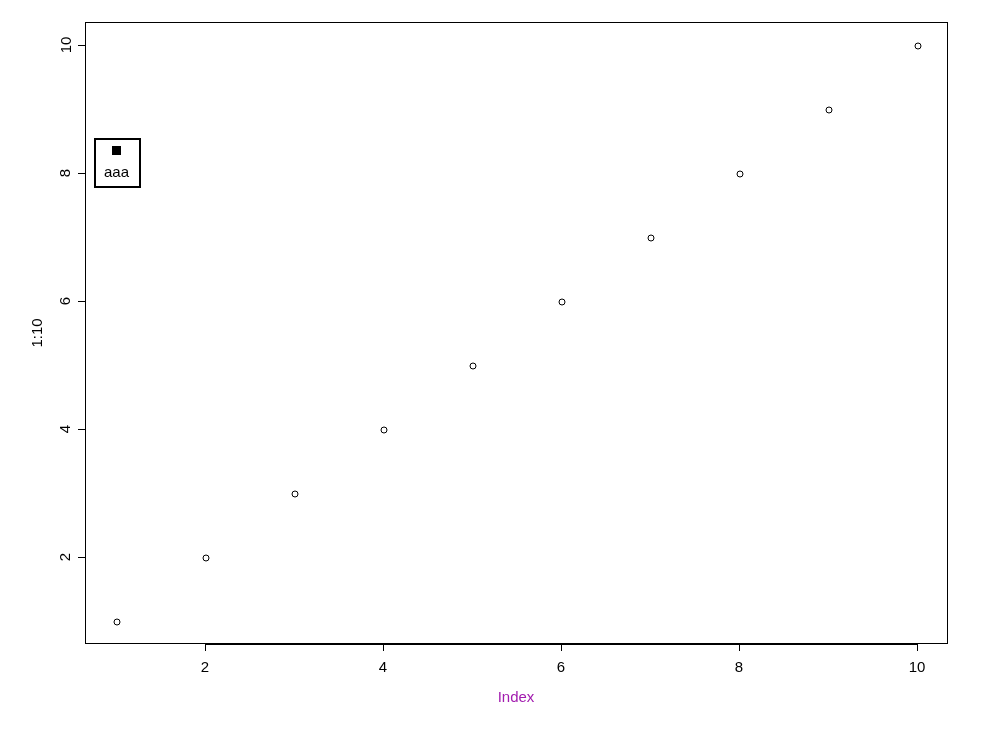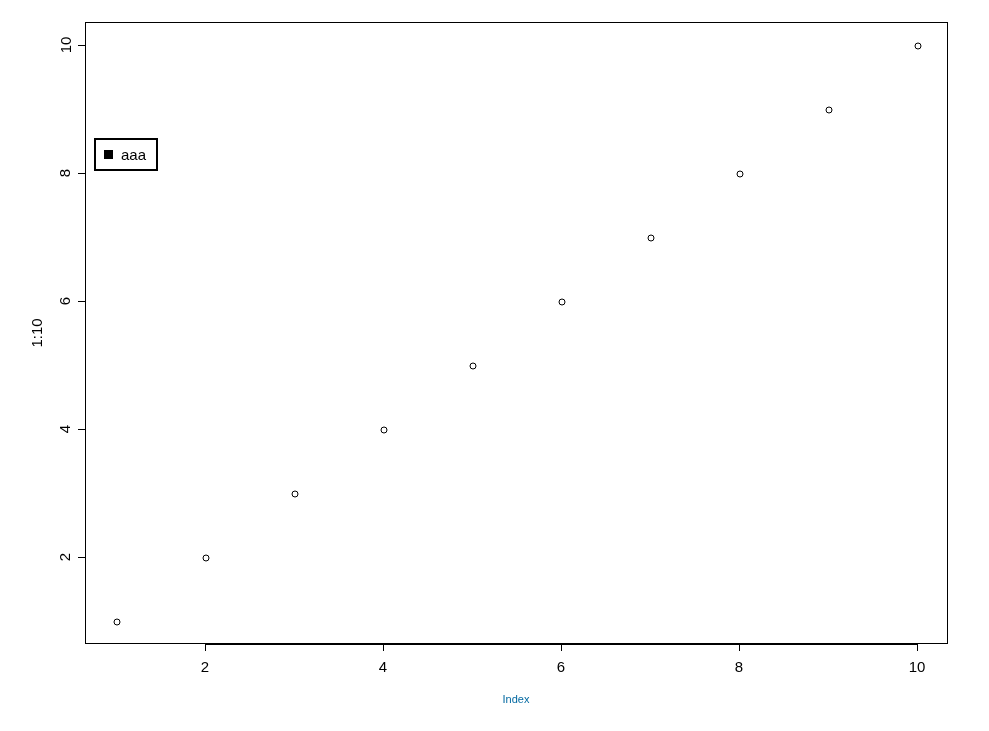--- a/index.html
+++ b/index.html
@@ -23,22 +23,22 @@
       top: 22px;
       width: 863px;
       height: 622px;
       border: 1px solid black;
     }
     .axis-label-x {
       position: absolute;
       left: 50%;
       transform: translateX(-50%);
       bottom: 15px;
-      font-size: 11px;
-      color: #0369a1;
+      font-size: 15px;
+      color: #a21caf;
     }
     .axis-label-y {
       position: absolute;
       left: 20px;
       top: 50%;
       transform: translateY(-50%) rotate(-90deg);
       transform-origin: center;
       font-size: 15px;
       color: black;
     }
@@ -115,21 +115,21 @@
     <div class="point" style="left:120px; top:535px;"></div>
     <div class="point" style="left:209px; top:471px;"></div>
     <div class="point" style="left:298px; top:407px;"></div>
     <div class="point" style="left:387px; top:343px;"></div>
     <div class="point" style="left:476px; top:279px;"></div>
     <div class="point" style="left:565px; top:215px;"></div>
     <div class="point" style="left:654px; top:151px;"></div>
     <div class="point" style="left:743px; top:87px;"></div>
     <div class="point" style="left:832px; top:23px;"></div>
 
-    <div class="legend-box" style="left:8px; top:115px;">
+    <div class="legend-box" style="left:8px; top:115px;flex-direction:column;">
       <div class="legend-marker"></div>
       <span class="legend-text">aaa</span>
     </div>
   </div>
 
   <div class="axis-line-x" style="left:205px; top:644px; width:712px;"></div>
   <div class="tick-mark-x" style="left:205px; top:644px;"></div>
   <div class="tick-mark-x" style="left:383px; top:644px;"></div>
   <div class="tick-mark-x" style="left:561px; top:644px;"></div>
   <div class="tick-mark-x" style="left:739px; top:644px;"></div>

